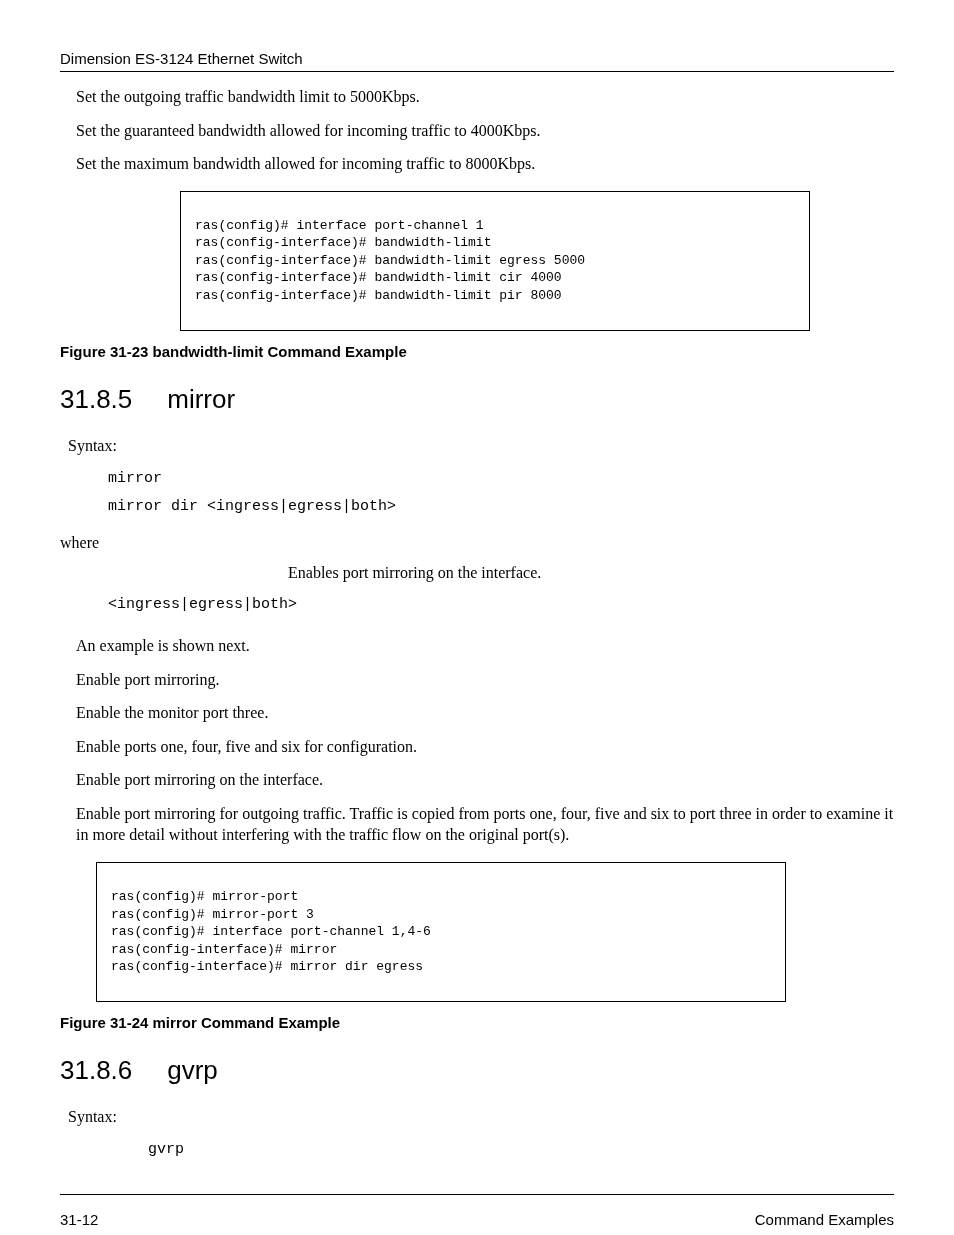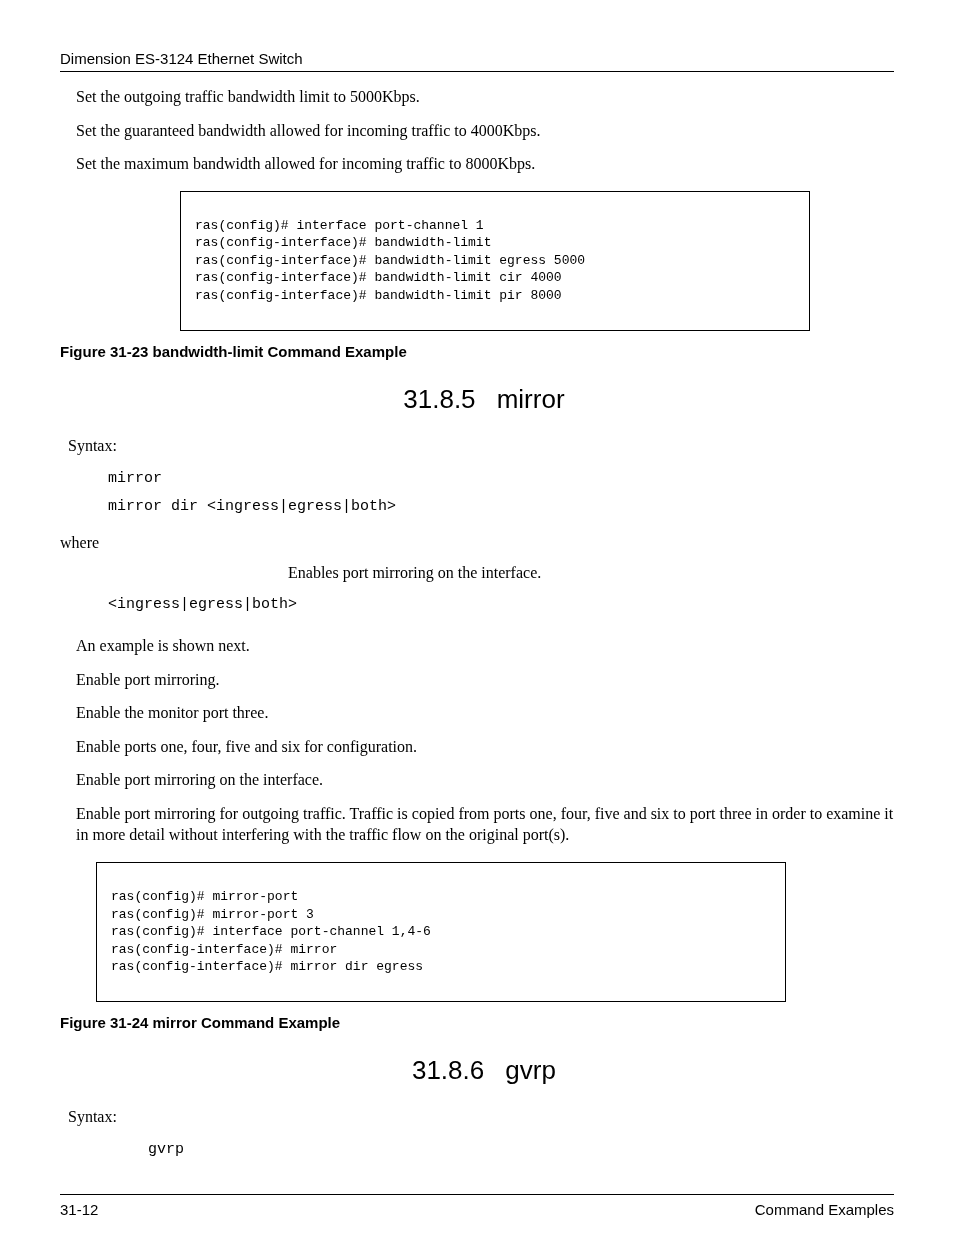--- a/index.html
+++ b/index.html
@@ -37,21 +37,20 @@
       text-align: left;
       font-family: Arial, Helvetica, sans-serif;
       font-weight: bold;
       font-size: 15px;
       margin: 12px 0 24px 0;
     }
     .section-heading {
       font-family: Arial, Helvetica, sans-serif;
       font-size: 26px;
       margin: 18px 0 22px 0;
-      text-align: center;
     }
     .section-number {
       display: inline-block;
       width: 100px;
     }
     .syntax-label {
       margin: 0 0 10px 8px;
     }
     .mono {
       font-family: "Courier New", Courier, monospace;
@@ -73,21 +72,21 @@
     }
     .param-term {
       width: 180px;
       flex: 0 0 180px;
     }
     .param-desc {
       flex: 1;
     }
     .footer {
       border-top: 1.5px solid #000;
-      padding-top: 6px;
+      padding-top: 16px;
       margin-top: 30px;
       font-family: Arial, Helvetica, sans-serif;
       font-size: 15px;
       display: flex;
       justify-content: space-between;
     }
   </style>
 </head>
 <body>
 

